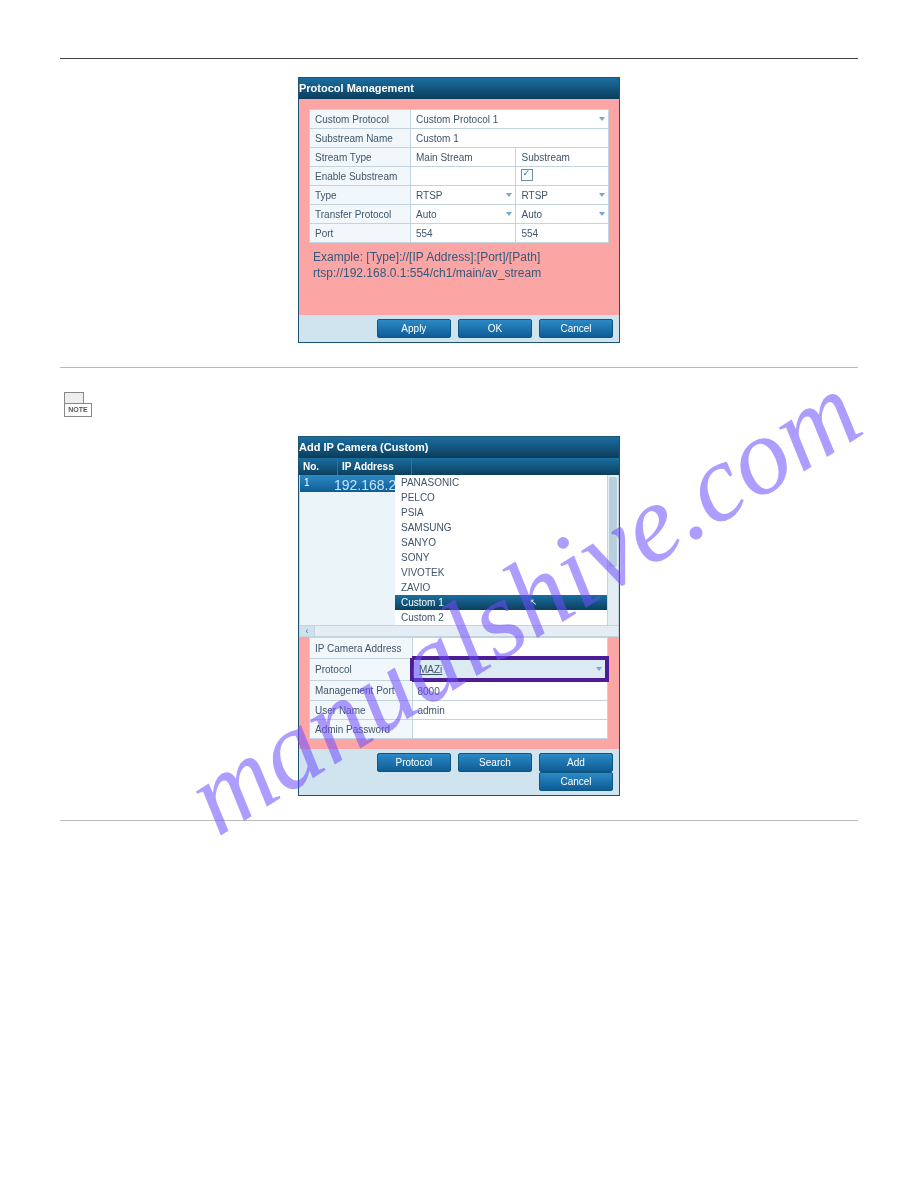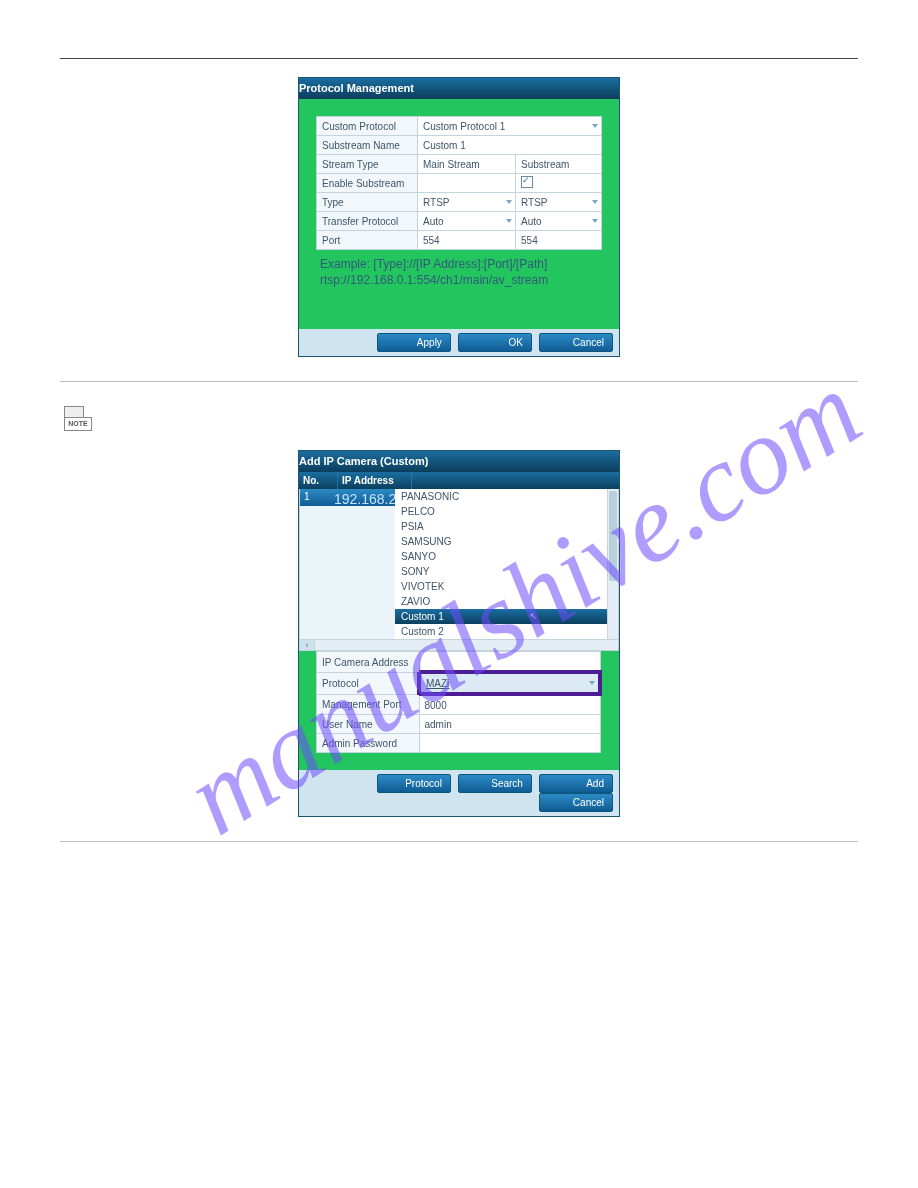--- a/index.html
+++ b/index.html
@@ -53,22 +53,22 @@
   .dialog-title {
     background: linear-gradient(#1a6ea0, #0c3f5e);
     color: #fff;
     font-weight: bold;
     font-size: 11px;
     text-align: left;
     padding: 4px 0;
     border-bottom: 1px solid #0c3f5e;
   }
   .dialog-body {
-    padding: 17px;
-    background: #22c55e;
+    padding: 10px;
+    background: #fca5a5;
   }
   table.form-tbl {
     width: 100%;
     border-collapse: collapse;
     font-size: 10px;
   }
   table.form-tbl td {
     border: 1px solid #c2d4de;
     padding: 2px 5px;
     background: #fff;
@@ -117,20 +117,21 @@
     background: #cfe4ef;
     padding: 4px 6px;
     text-align: right;
   }
   .btn {
     display: inline-block;
     min-width: 56px;
     background: linear-gradient(#2c8ac6, #0f5c94);
     color: #fff;
     font-size: 10px;
+    text-align: center;
     padding: 3px 8px;
     border: 1px solid #0d567f;
     border-radius: 2px;
     margin-left: 4px;
     cursor: pointer;
   }
 
   
   .list-header {
     display: flex;

